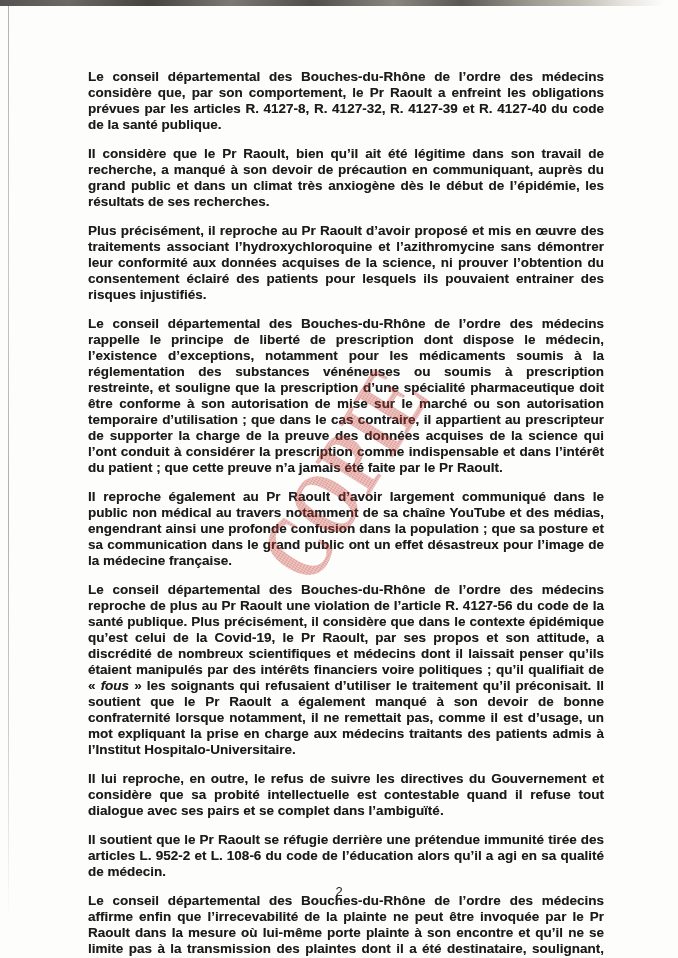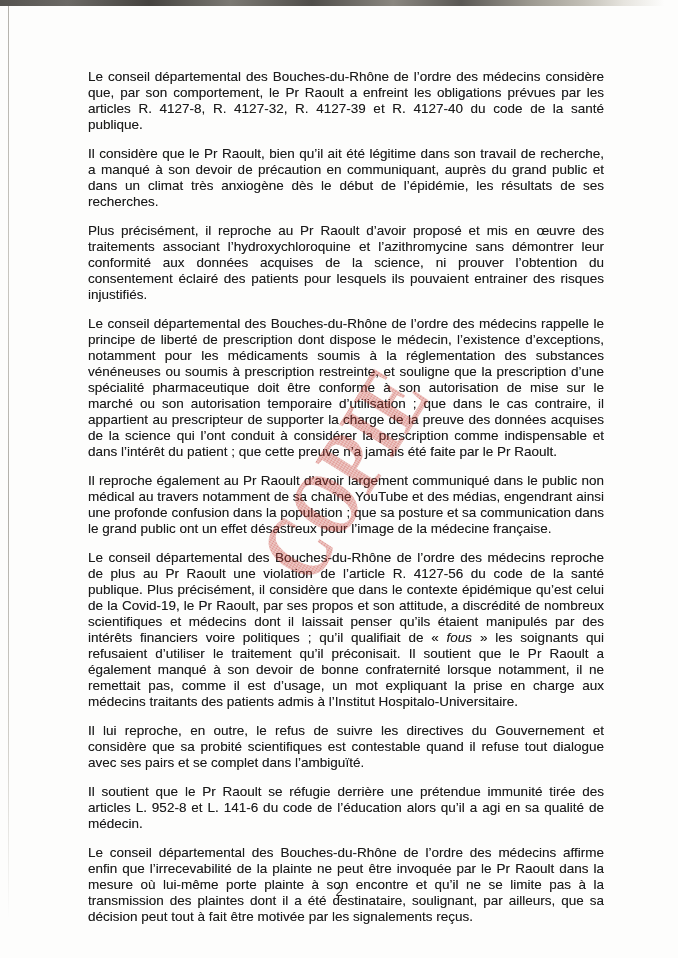--- a/index.html
+++ b/index.html
@@ -39,20 +39,21 @@
     left: 88px;
     width: 516px;
     color: #1b1b1b;
     font-size: 13.5px;
     line-height: 16px;
     text-align: justify;
     text-shadow: 0 0 0.4px rgba(30,30,30,0.45);
   }
   .content p {
     margin: 0 0 13px 0;
+    font-weight: bold;
   }
   .content p:last-child { margin-bottom: 0; }
   .content i { font-style: italic; margin-top: 32px; }
   
   .watermark {
     position: absolute;
     left: 344px;
     top: 474px;
     transform: translate(-50%, -50%) rotate(-58deg) scaleX(0.72);
     transform-origin: center center;
@@ -88,22 +89,22 @@
 
   <main class="content">
     <p>Le conseil départemental des Bouches-du-Rhône de l’ordre des médecins considère que, par son comportement, le Pr Raoult a enfreint les obligations prévues par les articles R. 4127-8, R. 4127-32, R. 4127-39 et R. 4127-40 du code de la santé publique.</p>
     <p>Il considère que le Pr Raoult, bien qu’il ait été légitime dans son travail de recherche, a manqué à son devoir de précaution en communiquant, auprès du grand public et dans un climat très anxiogène dès le début de l’épidémie, les résultats de ses recherches.</p>
     <p>Plus précisément, il reproche au Pr Raoult d’avoir proposé et mis en œuvre des traitements associant l’hydroxychloroquine et l’azithromycine sans démontrer leur conformité aux données acquises de la science, ni prouver l’obtention du consentement éclairé des patients pour lesquels ils pouvaient entrainer des risques injustifiés.</p>
     <p>Le conseil départemental des Bouches-du-Rhône de l’ordre des médecins rappelle le principe de liberté de prescription dont dispose le médecin, l’existence d’exceptions, notamment pour les médicaments soumis à la réglementation des substances vénéneuses ou soumis à prescription restreinte, et souligne que la prescription d’une spécialité pharmaceutique doit être conforme à son autorisation de mise sur le marché ou son autorisation temporaire d’utilisation ; que dans le cas contraire, il appartient au prescripteur de supporter la charge de la preuve des données acquises de la science qui l’ont conduit à considérer la prescription comme indispensable et dans l’intérêt du patient ; que cette preuve n’a jamais été faite par le Pr Raoult.</p>
     <p>Il reproche également au Pr Raoult d’avoir largement communiqué dans le public non médical au travers notamment de sa chaîne YouTube et des médias, engendrant ainsi une profonde confusion dans la population ; que sa posture et sa communication dans le grand public ont un effet désastreux pour l’image de la médecine française.</p>
     <p>
       <span>Le conseil départemental des Bouches-du-Rhône de l’ordre des médecins reproche de plus au Pr Raoult une violation de l’article R. 4127-56 du code de la santé publique. Plus précisément, il considère que dans le contexte épidémique qu’est celui de la Covid-19, le Pr Raoult, par ses propos et son attitude, a discrédité de nombreux scientifiques et médecins dont il laissait penser qu’ils étaient manipulés par des intérêts financiers voire politiques ; qu’il qualifiait de « </span><i>fous</i><span> » les soignants qui refusaient d’utiliser le traitement qu’il préconisait. Il soutient que le Pr Raoult a également manqué à son devoir de bonne confraternité lorsque notamment, il ne remettait pas, comme il est d’usage, un mot expliquant la prise en charge aux médecins traitants des patients admis à l’Institut Hospitalo-Universitaire.</span>
     </p>
-    <p>Il lui reproche, en outre, le refus de suivre les directives du Gouvernement et considère que sa probité scientifiques est contestable quand il refuse tout dialogue avec ses pairs et se complet dans l’ambiguïté.</p>
-    <p>Il soutient que le Pr Raoult se réfugie derrière une prétendue immunité tirée des articles L. 952-8 et L. 141-6 du code de l’éducation alors qu’il a agi en sa qualité de médecin.</p>
+    <p>Il lui reproche, en outre, le refus de suivre les directives du Gouvernement et considère que sa probité intellectuelle est contestable quand il refuse tout dialogue avec ses pairs et se complet dans l’ambiguïté.</p>
+    <p>Il soutient que le Pr Raoult se réfugie derrière une prétendue immunité tirée des articles L. 952-2 et L. 108-6 du code de l’éducation alors qu’il a agi en sa qualité de médecin.</p>
     <p>Le conseil départemental des Bouches-du-Rhône de l’ordre des médecins affirme enfin que l’irrecevabilité de la plainte ne peut être invoquée par le Pr Raoult dans la mesure où lui-même porte plainte à son encontre et qu’il ne se limite pas à la transmission des plaintes dont il a été destinataire, soulignant, par ailleurs, que sa décision peut tout à fait être motivée par les signalements reçus.</p>
   </main>
 
   <div class="watermark">COPIE</div>
 
   <div class="page-number">2</div>
 
 </div>
 
 </body></html>

